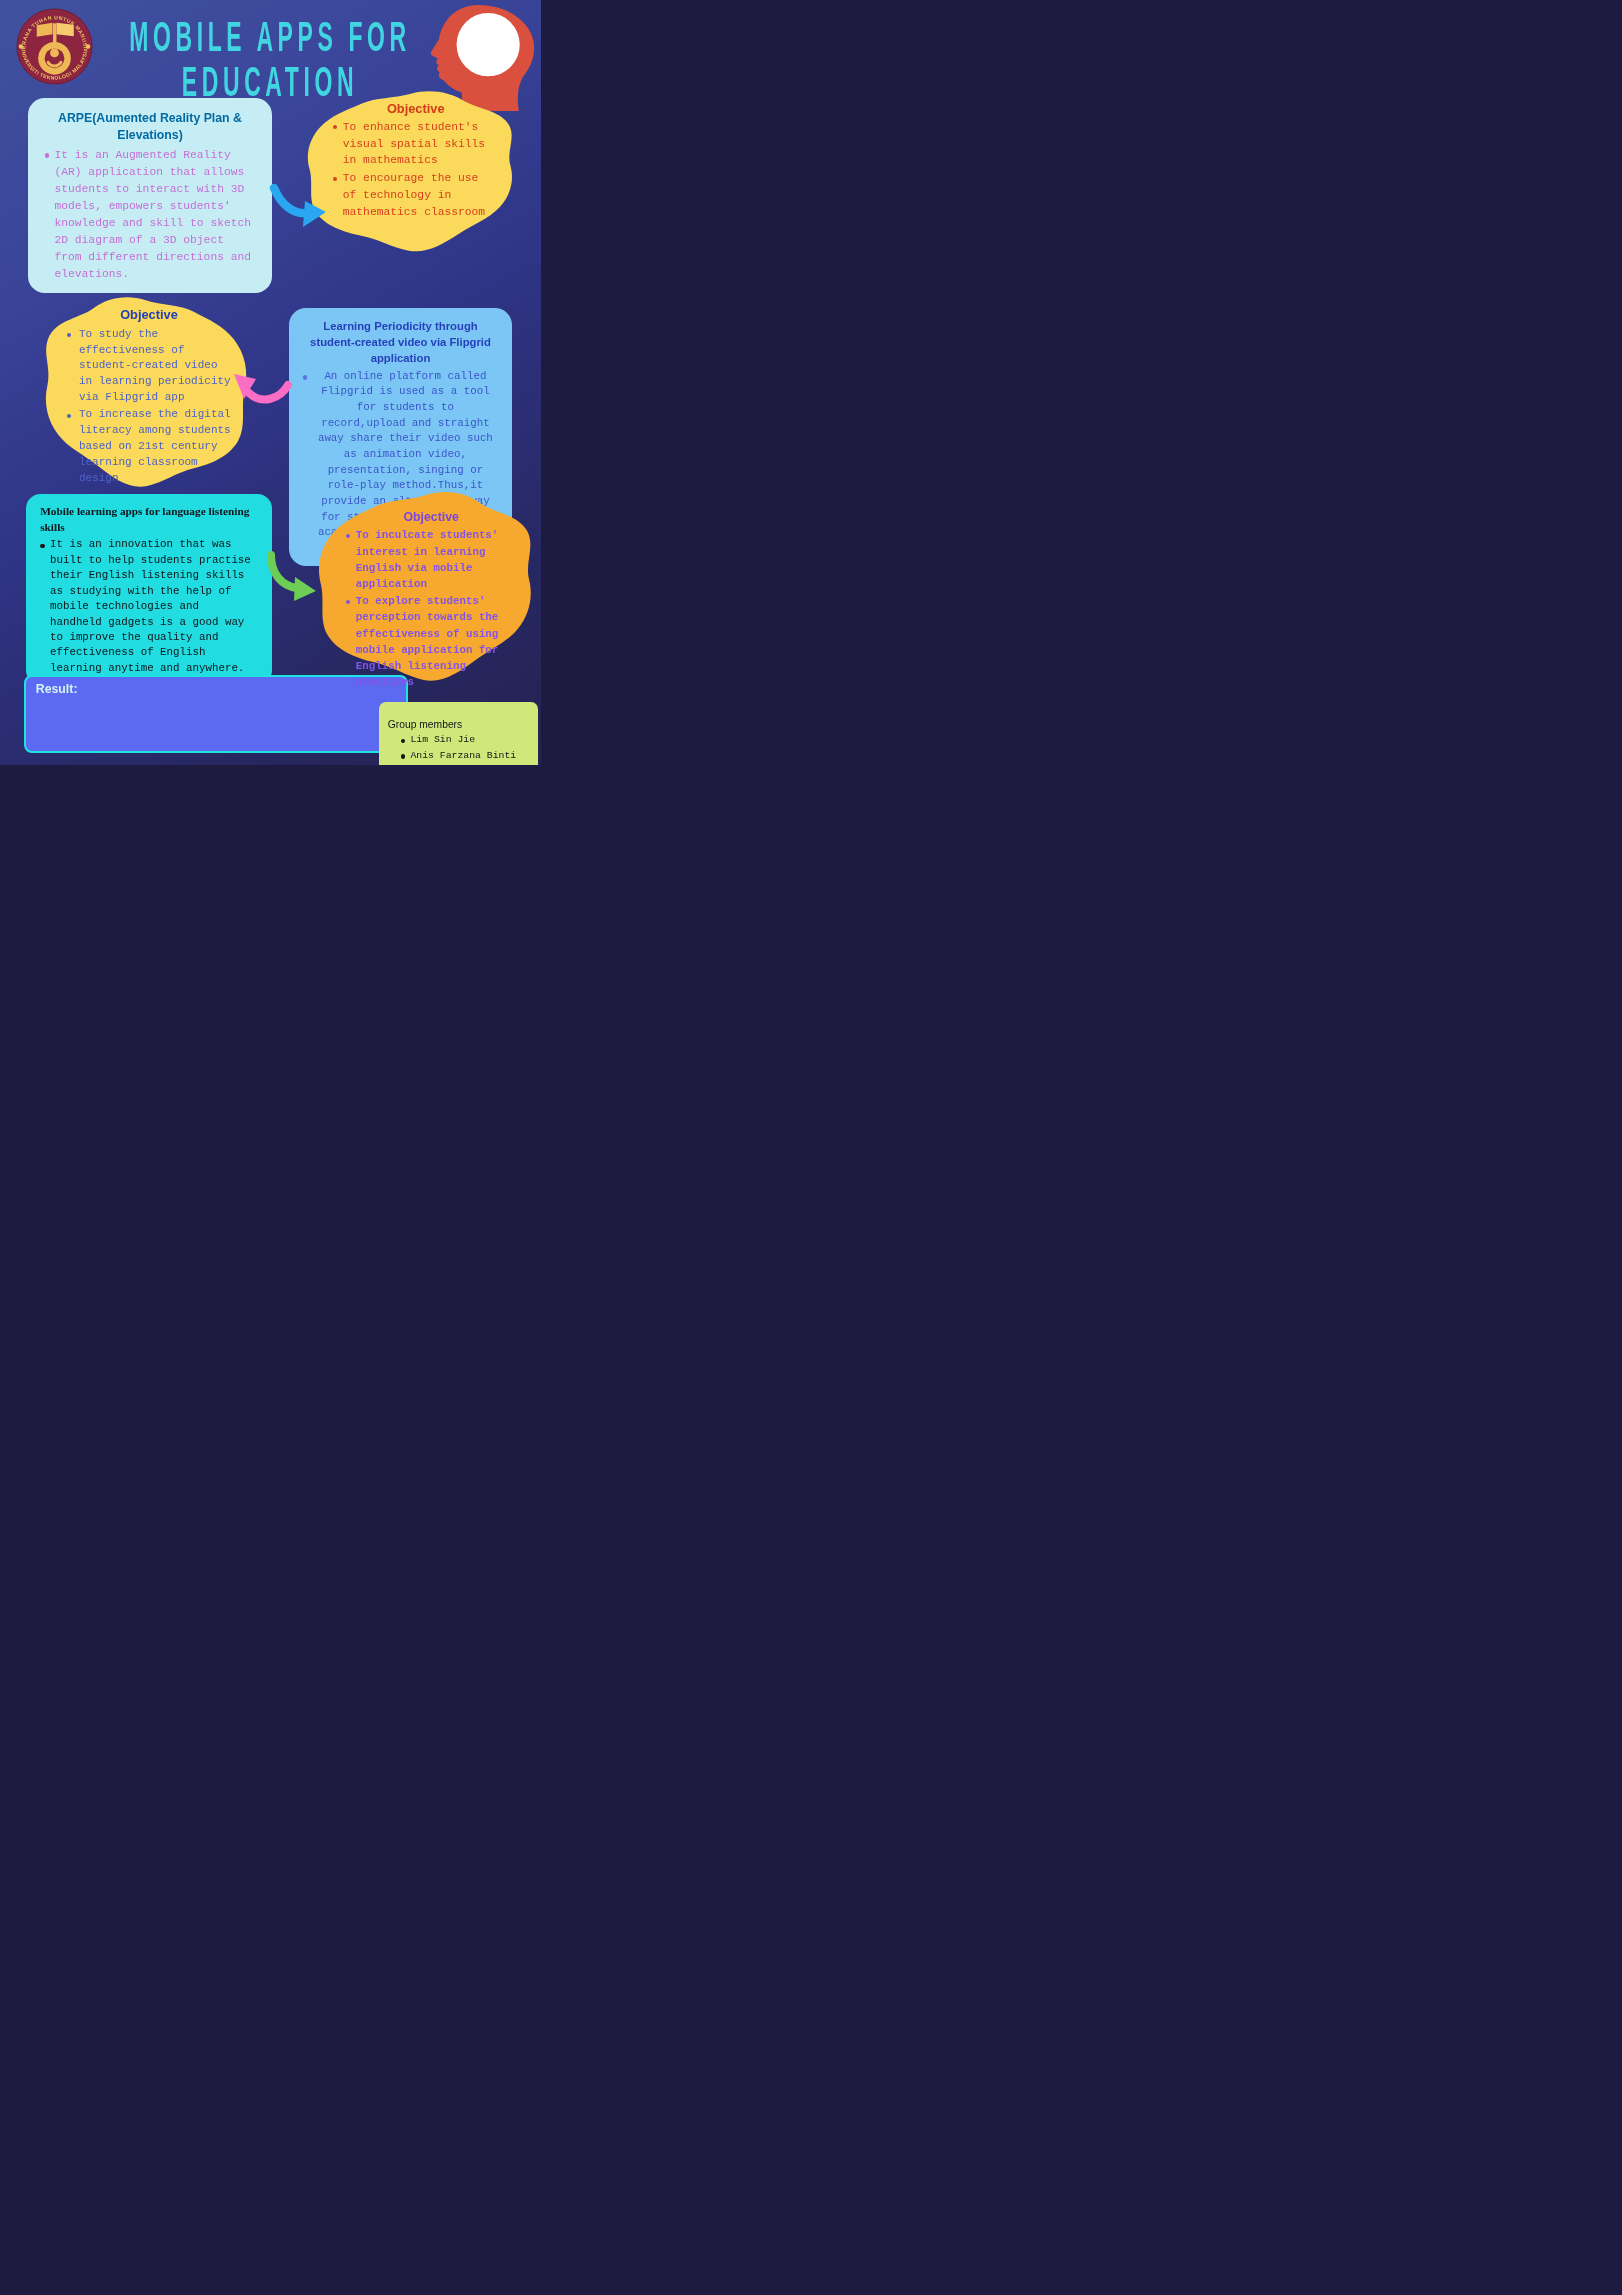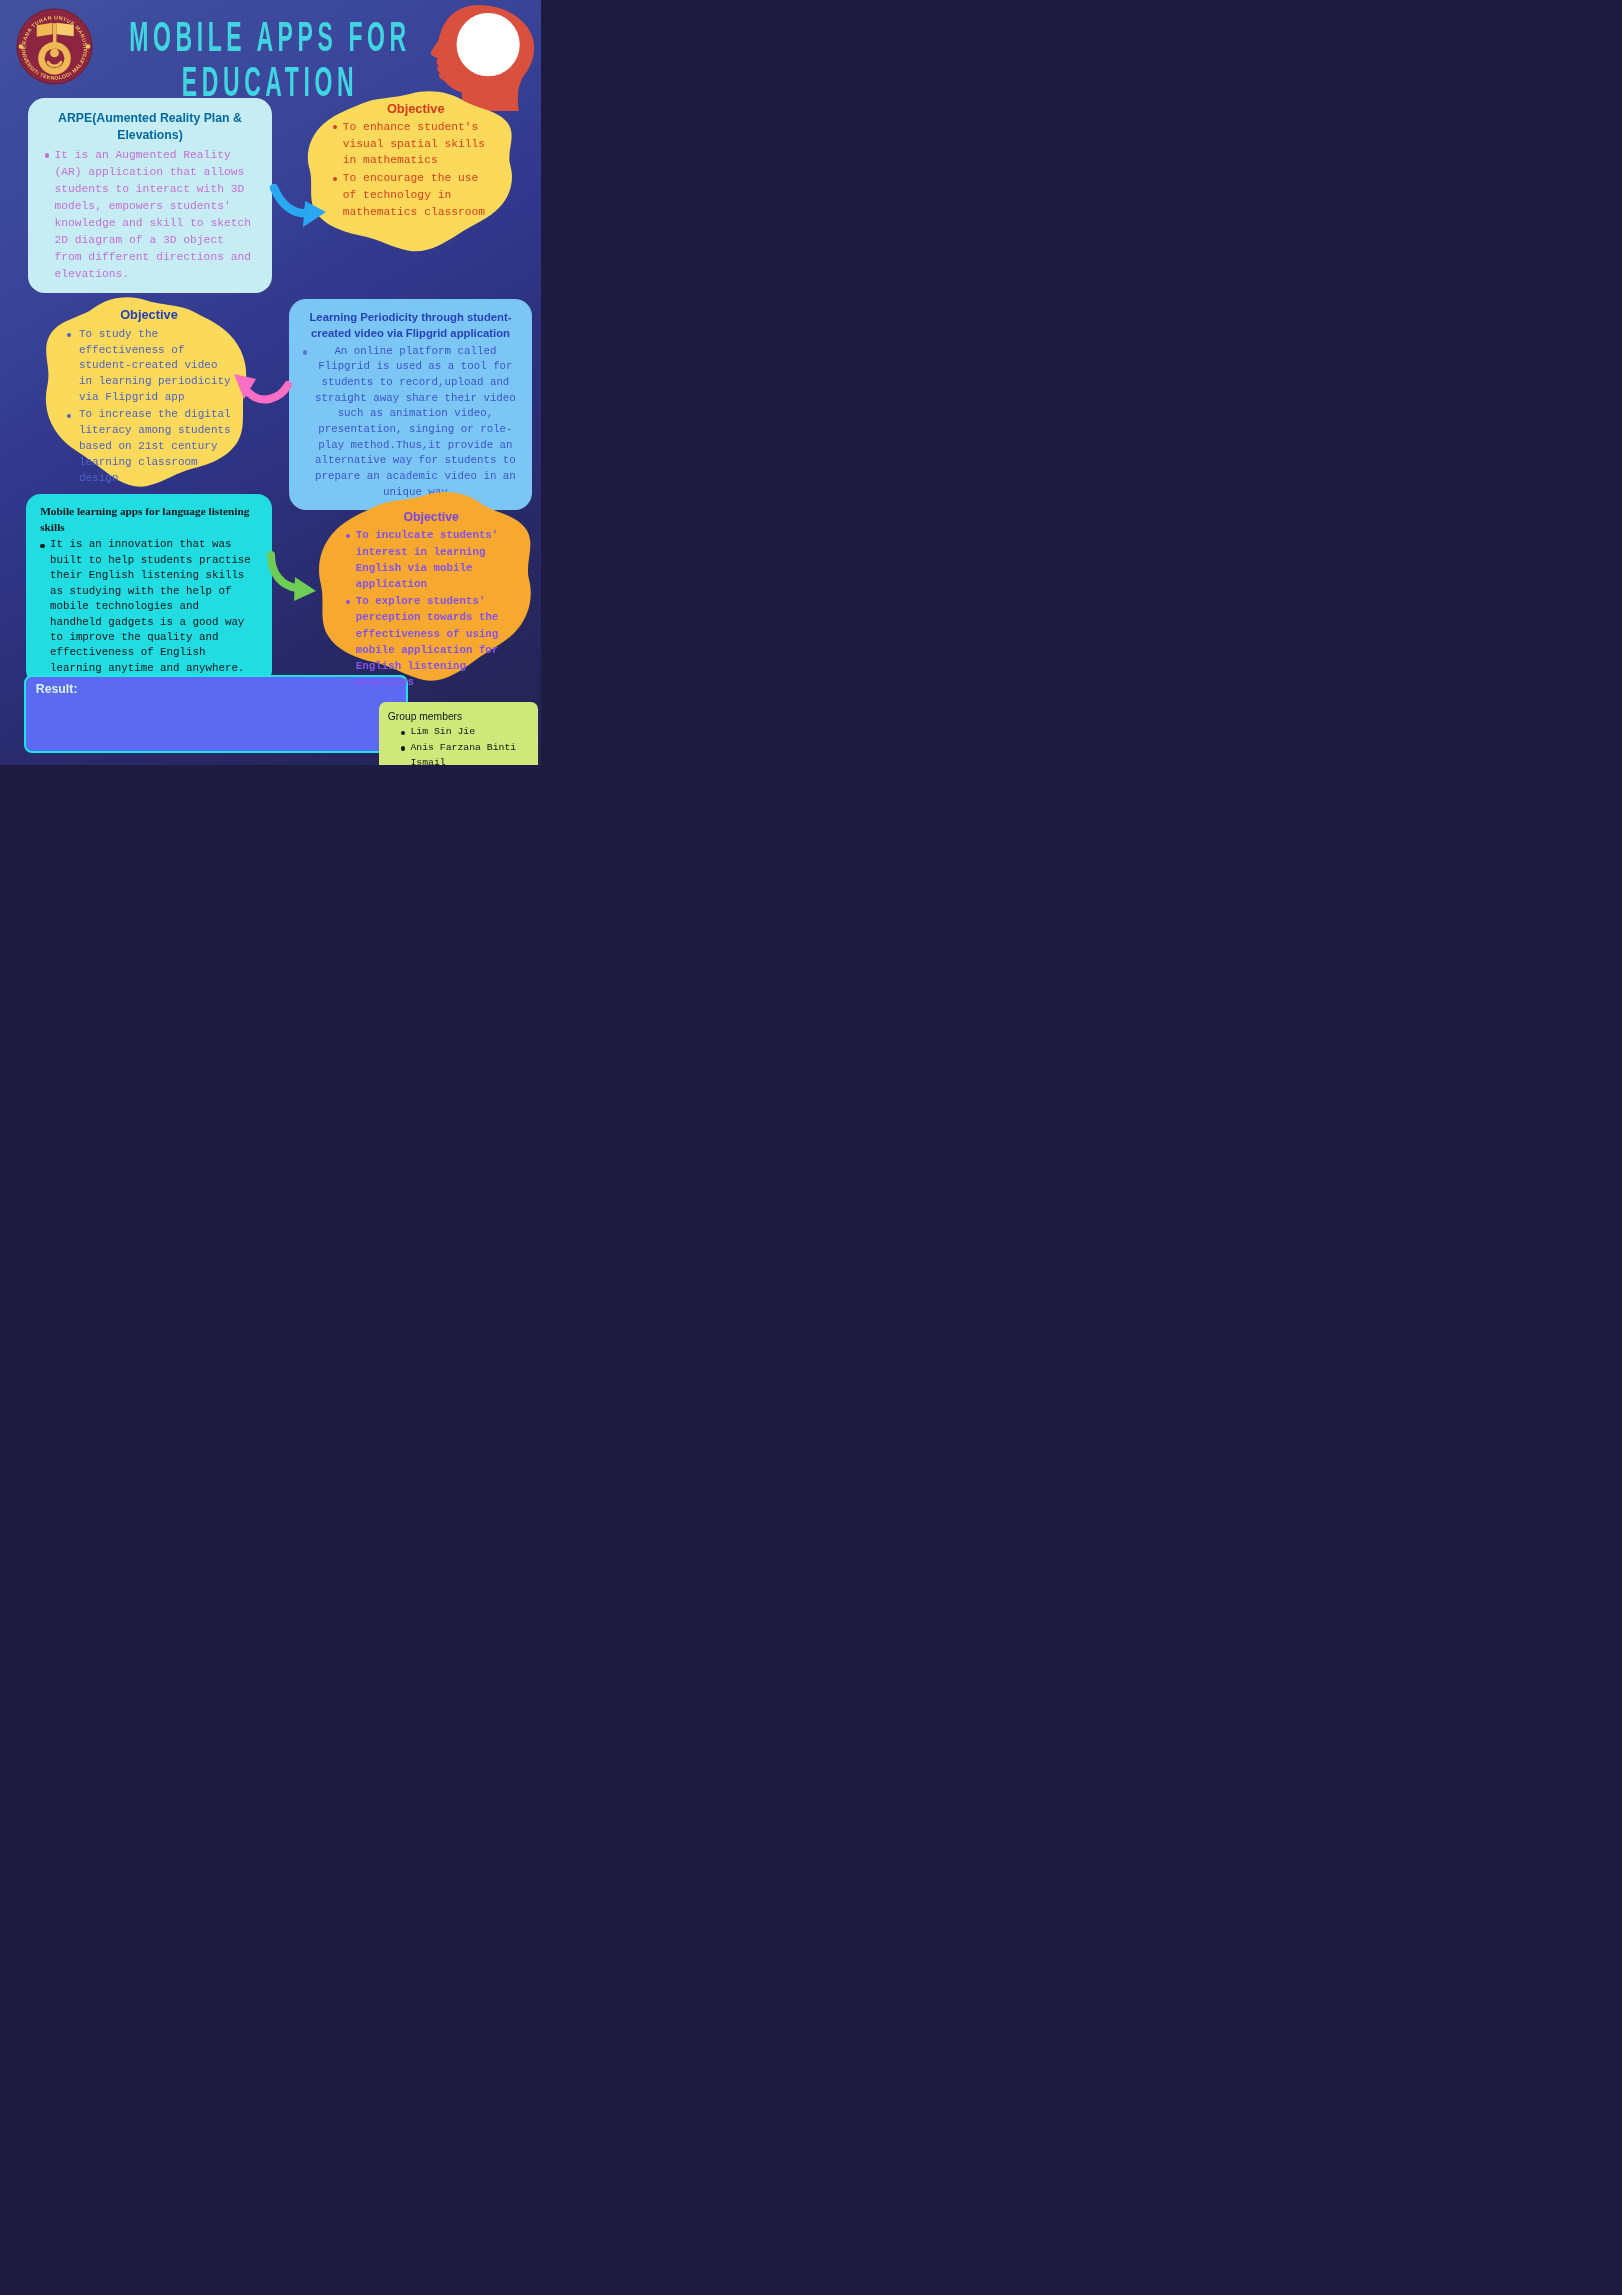--- a/index.html
+++ b/index.html
@@ -16,33 +16,33 @@
     transform:scaleY(1.85);transform-origin:50% 0;white-space:nowrap;
   }
   #title1{top:11.8px;}
   #title2{top:57px;}
   
   .card{position:absolute;border-radius:16.7px;box-sizing:border-box;}
   .arpe{left:28px;top:98px;width:244px;min-height:171px;background:#c7edf4;padding:11.8px 16.7px 9.8px 16.7px;}
   .arpe h2{margin:0 0 2.9px 0;text-align:center;color:#0369a1;font-size:12.3px;line-height:1.4;}
   .arpe .b{color:#c56fd6;font-size:11.3px;line-height:1.5;}
   .arpe .dot{background:#c56fd6;}
-  .flip{left:289px;top:299px;width:243px;min-height:156px;background:#7cc6f6;padding:9.8px 13.7px 8.8px 13.7px;border-radius:17px;}
+  .flip{left:289px;top:308px;width:223px;min-height:156px;background:#7cc6f6;padding:9.8px 13.7px 8.8px 13.7px;border-radius:17px;}
   .flip h2{margin:0 0 2.9px 0;text-align:center;color:#2741ba;font-size:11.3px;line-height:1.42;}
   .flip .b{color:#3c56c9;font-size:10.8px;line-height:1.45;text-align:center;}
   .flip .dot{background:#5a74e0;}
   .listen{left:25.5px;top:494px;width:246px;min-height:151px;background:#21dce0;padding:9.8px 14.7px 7.9px 14.7px;border-radius:14.7px;font-family:"Liberation Serif",serif;}
   .listen h2{margin:0 0 2px 0;text-align:left;color:#10161c;font-size:11.3px;line-height:1.4;font-weight:bold;font-family:Liberation Serif, serif;}
   .listen .b{color:#10161c;font-size:10.8px;line-height:1.43;}
   .listen .dot{background:#10161c;}
   .result{left:24px;top:675px;width:384px;min-height:78px;background:#5b6af0;border:2.9px solid #1fe3e3;border-radius:7.9px;padding:3.9px 9.8px 4.9px 9.8px;}
   .result h2{margin:0;color:#d6f2f5;font-size:12.3px;line-height:1.35;}
   .result p{margin:0;color:#d6f2f5;font-weight:bold;font-size:11.3px;line-height:1.42;}
   .group{left:379px;top:702px;width:159px;min-height:56px;background:#d0e879;border-radius:6.9px;padding:3.9px 8.8px 4.9px 8.8px;}
-  .group h2{margin:4px 0 1px 0;color:#11151a;font-size:10.3px;font-weight:normal;line-height:1.4;}
+  .group h2{margin:12px 0 1px 0;color:#11151a;font-size:10.3px;font-weight:normal;line-height:1.4;}
   .group .b{color:#11151a;font-size:9.8px;line-height:1.5;}
   .group .dot{background:#11151a;margin-top:5.4px;}
   .group .blist{padding-left:12.8px;}
   
   .blob-wrap{position:absolute;}
   .blob-wrap svg.blob{position:absolute;inset:0;width:100%;height:100%;}
   .blob-content{position:absolute;z-index:1;}
   .obj1{left:303px;top:87px;width:216px;height:167px;}
   .obj1 .blob-content{top:13.7px;left:30px;right:20.6px;}
   .obj1 h2{margin:0 0 2.9px 0;text-align:center;color:#d13a1a;font-size:12.8px;}

